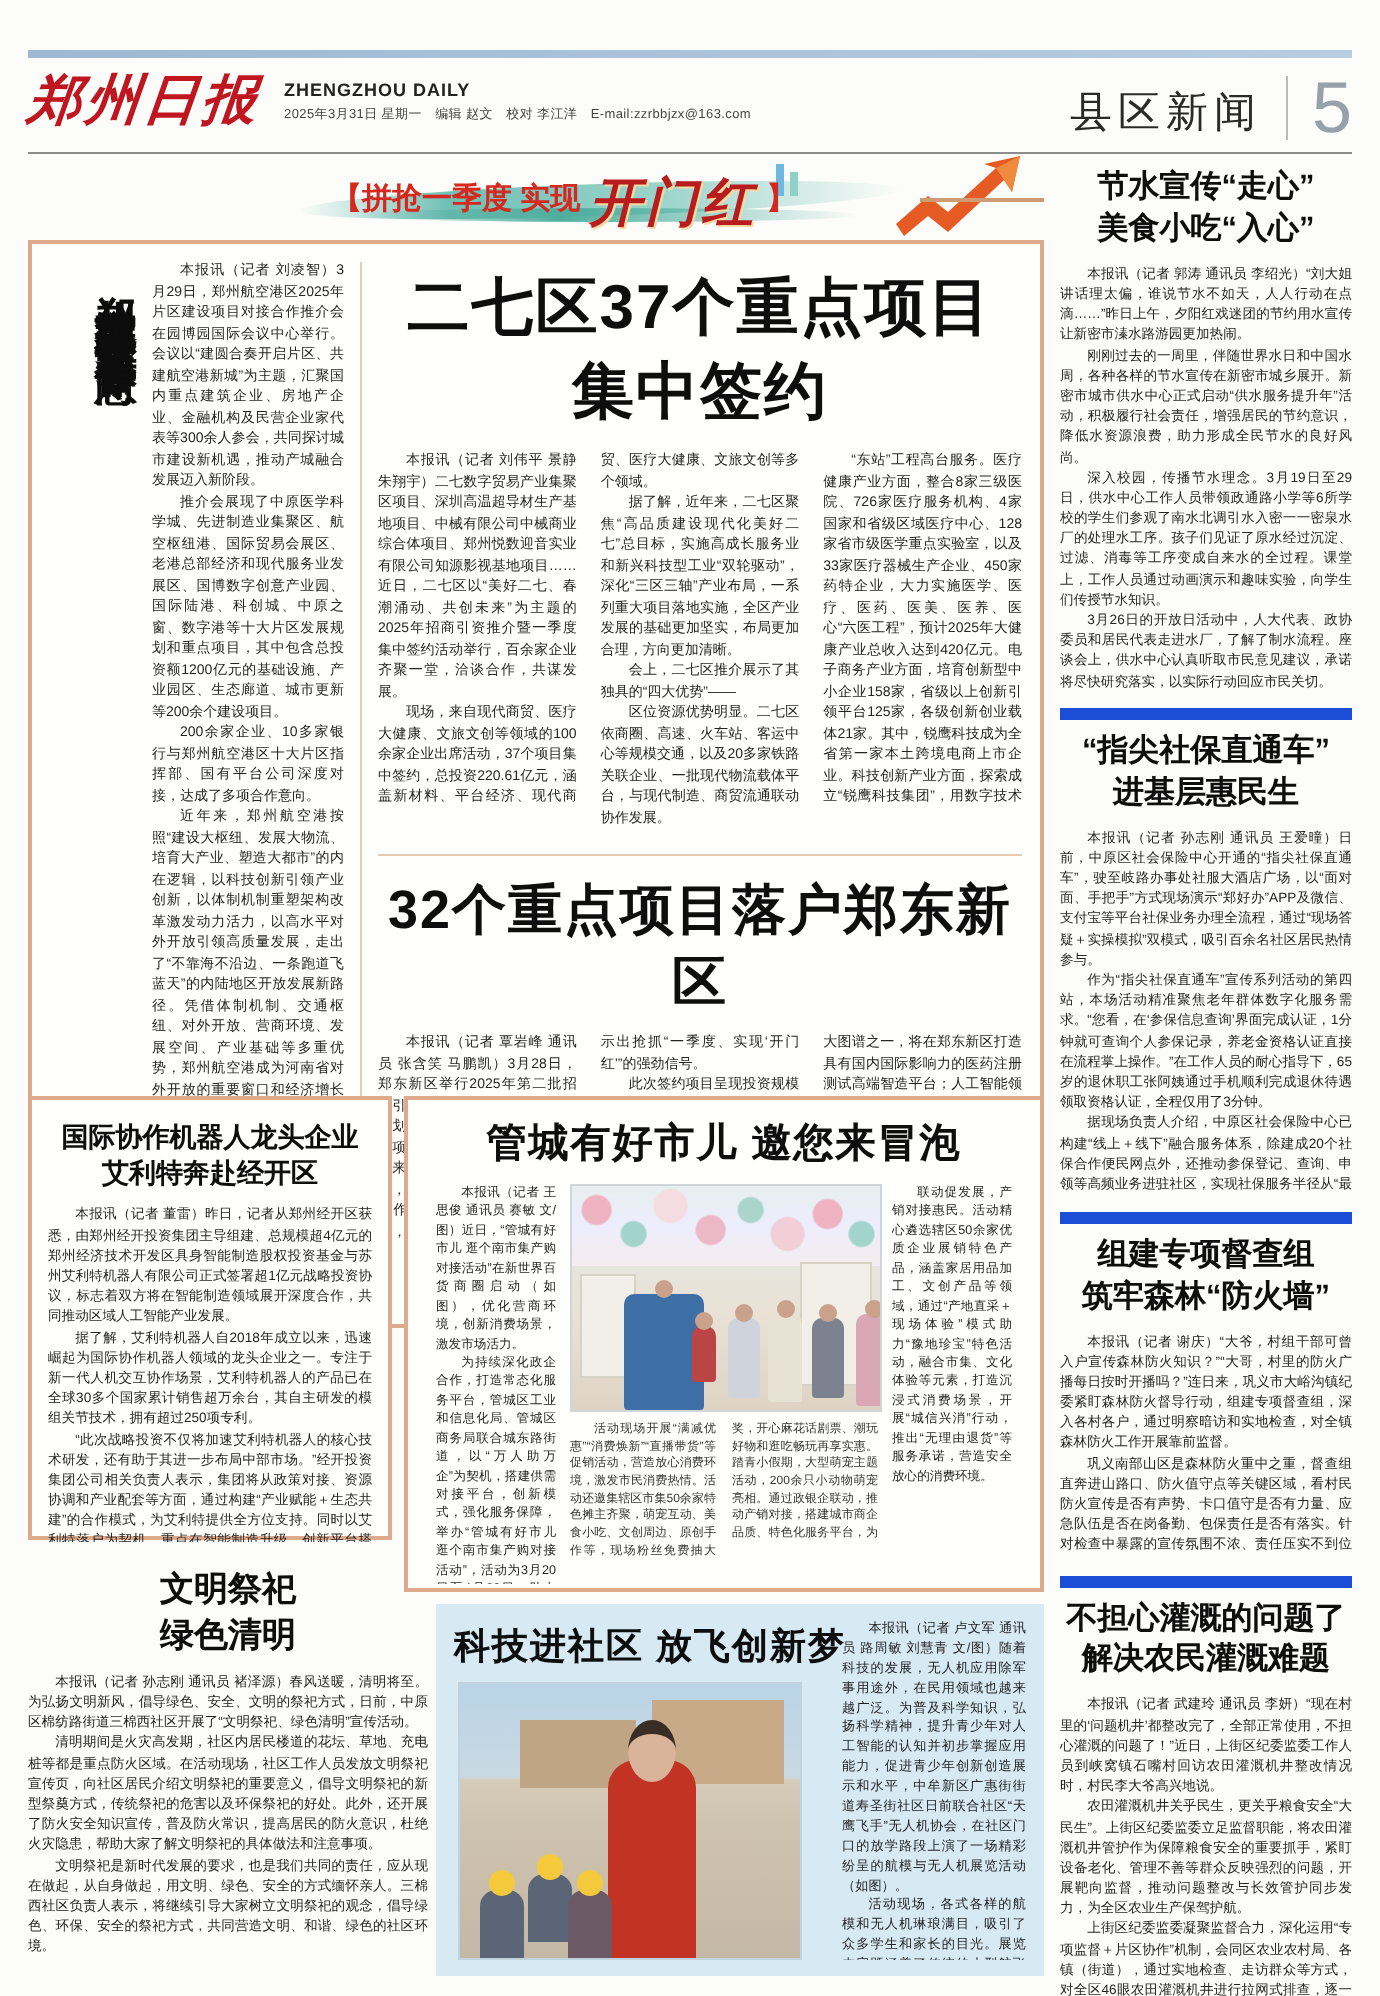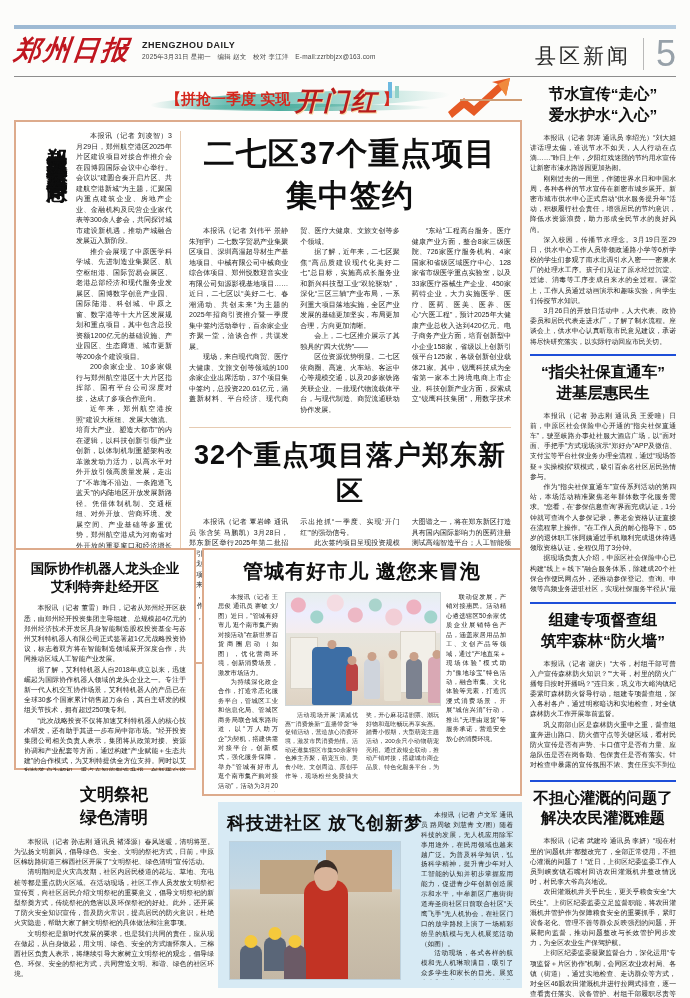--- a/index.html
+++ b/index.html
@@ -52,21 +52,21 @@
   .h-erqi{font-size:31px;letter-spacing:1px;margin:2px 0 9px;}
   .cols3{column-count:3;column-gap:12px;overflow:hidden;}
   .cols-erqi{height:192px;}
   .hdiv{height:1px;background:#e6cbb2;margin:9px 0 7px;}
   .h-32{font-size:27px;letter-spacing:1px;margin:2px 0 8px;}
   .cols-32{height:122px;}
 
   
   .col-right{left:530px;top:78px;width:146px;height:918px;}
   .rc-art{padding:6px 0 9px;}
-  .rc-art + .rc-art{border-top:2px solid #1d4ed8;}
+  .rc-art + .rc-art{border-top:6px solid #1d4ed8;}
   .rc-head{font-size:15.5px;line-height:1.35;margin-bottom:7px;}
   .rc-head span{display:block;}
   .rc-body{font-size:6.8px;line-height:1.5;}
 
   
   .box-intl{left:14px;top:548px;width:182px;height:222px;padding:8px;}
   .h-intl{font-size:13.5px;line-height:1.35;margin:2px 0 7px;}
   .h-intl span{display:block;}
   .intl-body{height:168px;font-size:6.8px;}
 
@@ -184,21 +184,21 @@
           <p>本报讯（记者 覃岩峰 通讯员 张含笑 马鹏凯）3月28日，郑东新区举行2025年第二批招商引资重点项目集中签约仪式，计划总投资超200亿元的32个重点项目签约落户郑东新区。今年以来，郑东新区抢抓春季招商活动，全员全时全域开展招商引资工作，已累计签约77个重点项目，计划总投资超600亿元，展示出抢抓“一季度、实现‘开门红’”的强劲信号。</p>
           <p>此次签约项目呈现投资规模大、科技含量高、带动能力强、市场前景广等特点，产业类型丰富，涵盖生命科学、人工智能、新能源新材料、金融、智能制造等多个领域。其中，在生命科学领域，招引的鑫汇科技研发的微生物检测发酵通用平台项目填补了国内相关领域空白，是全球三大图谱之一，将在郑东新区打造具有国内国际影响力的医药注册测试高端智造平台；人工智能领域，招引的苏州钛迈机器人依托行业资源聚合和生态带动能力，推动郑州骨科手术机器人等先进制造企业产业发展，逐步形成手术机器人产业生态；新能源新材料领域，引进西电新华新能源，全力响应国家零碳经济发展战略，落子郑州，布局全省，为全省产业升级、经济绿色转型带来强大的辐射效应，助力河南在零碳经济赛道上大步迈进；金融领域，引入农投国际、融达期货等诸大金融企业，为区域金融服务与科技资源整合提供有力支撑，夯实金融与科技的融合根基，为科技腾飞注入源源不断的力量。</p>
         </div>
     </div>
   </div>
 
   <div class="abs col-right">
     <div class="rc-art">
       <div class="headline rc-head">
         <span>节水宣传“走心”</span>
-        <span>爱水护水“入心”</span>
+        <span>美食小吃“入心”</span>
       </div>
       <div class="body-txt rc-body" style="height:212px;">
           <p>本报讯（记者 郭涛 通讯员 李绍光）“刘大姐讲话理太偏，谁说节水不如天，人人行动在点滴……”昨日上午，夕阳红戏迷团的节约用水宣传让新密市溱水路游园更加热闹。</p>
           <p>刚刚过去的一周里，伴随世界水日和中国水周，各种各样的节水宣传在新密市城乡展开。新密市城市供水中心正式启动“供水服务提升年”活动，积极履行社会责任，增强居民的节约意识，降低水资源浪费，助力形成全民节水的良好风尚。</p>
           <p>深入校园，传播节水理念。3月19日至29日，供水中心工作人员带领政通路小学等6所学校的学生们参观了南水北调引水入密一一密泉水厂的处理水工序。孩子们见证了原水经过沉淀、过滤、消毒等工序变成自来水的全过程。课堂上，工作人员通过动画演示和趣味实验，向学生们传授节水知识。</p>
           <p>3月26日的开放日活动中，人大代表、政协委员和居民代表走进水厂，了解了制水流程。座谈会上，供水中心认真听取市民意见建议，承诺将尽快研究落实，以实际行动回应市民关切。</p>
         </div>
     </div>
     <div class="rc-art">
       <div class="headline rc-head">

